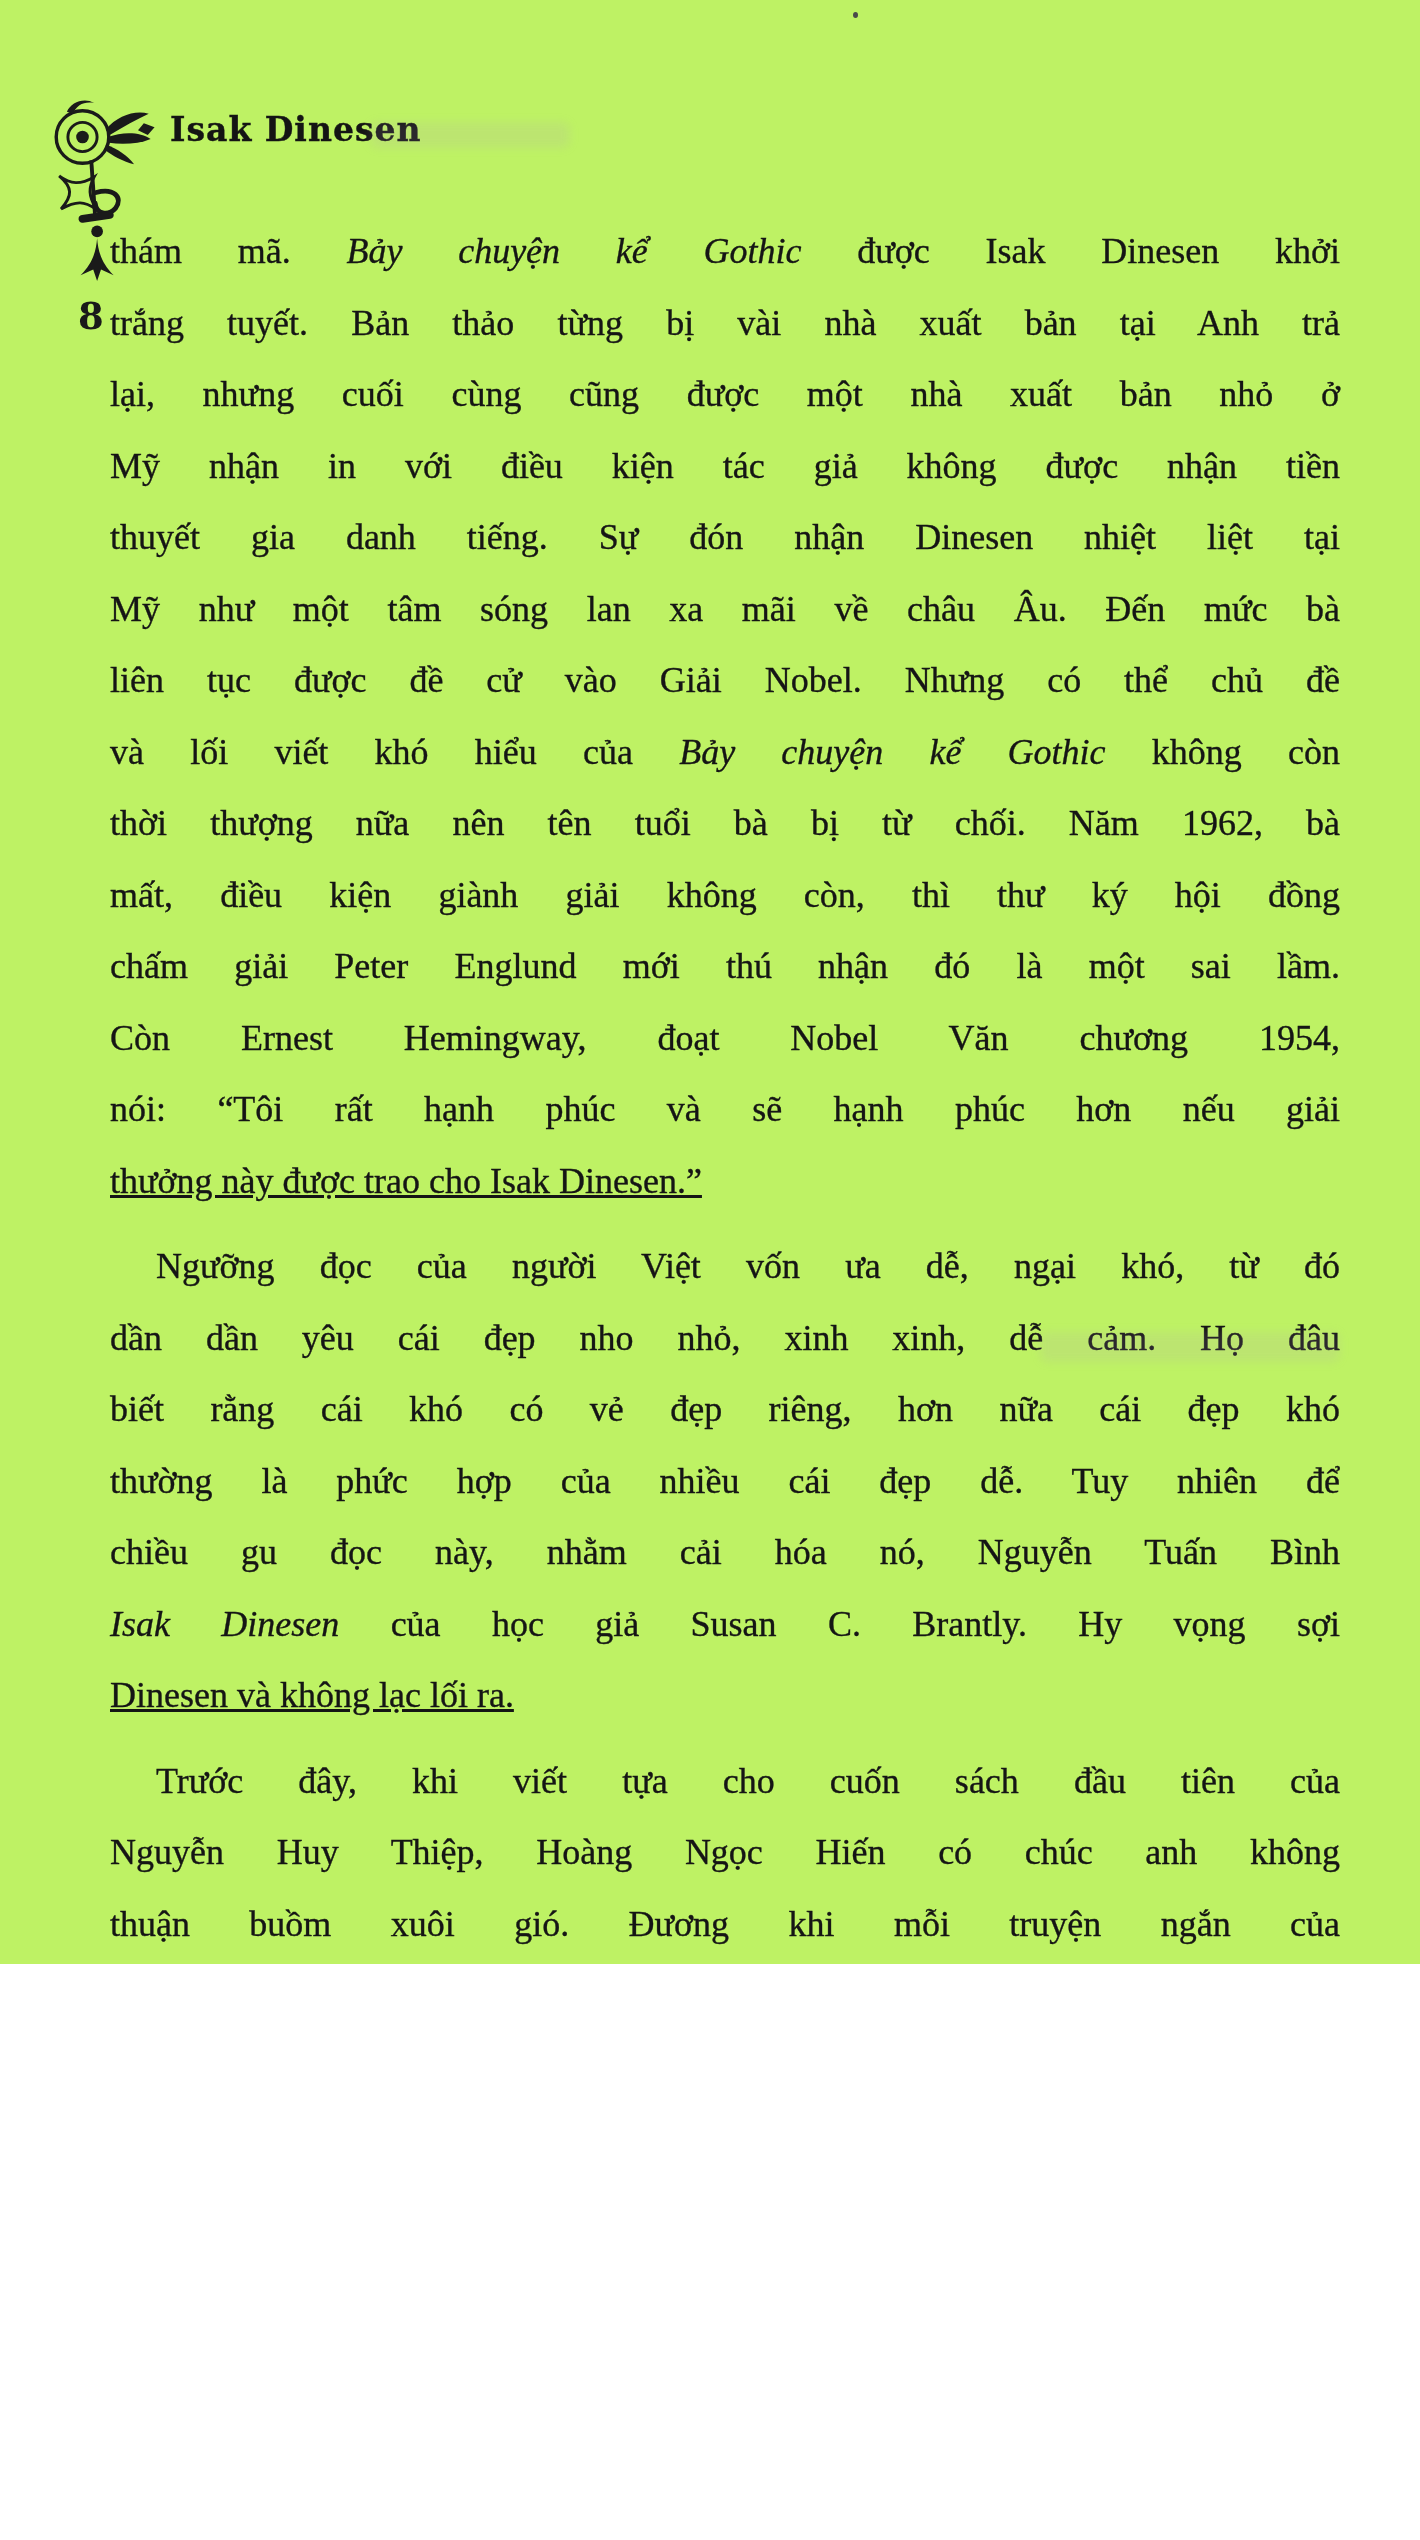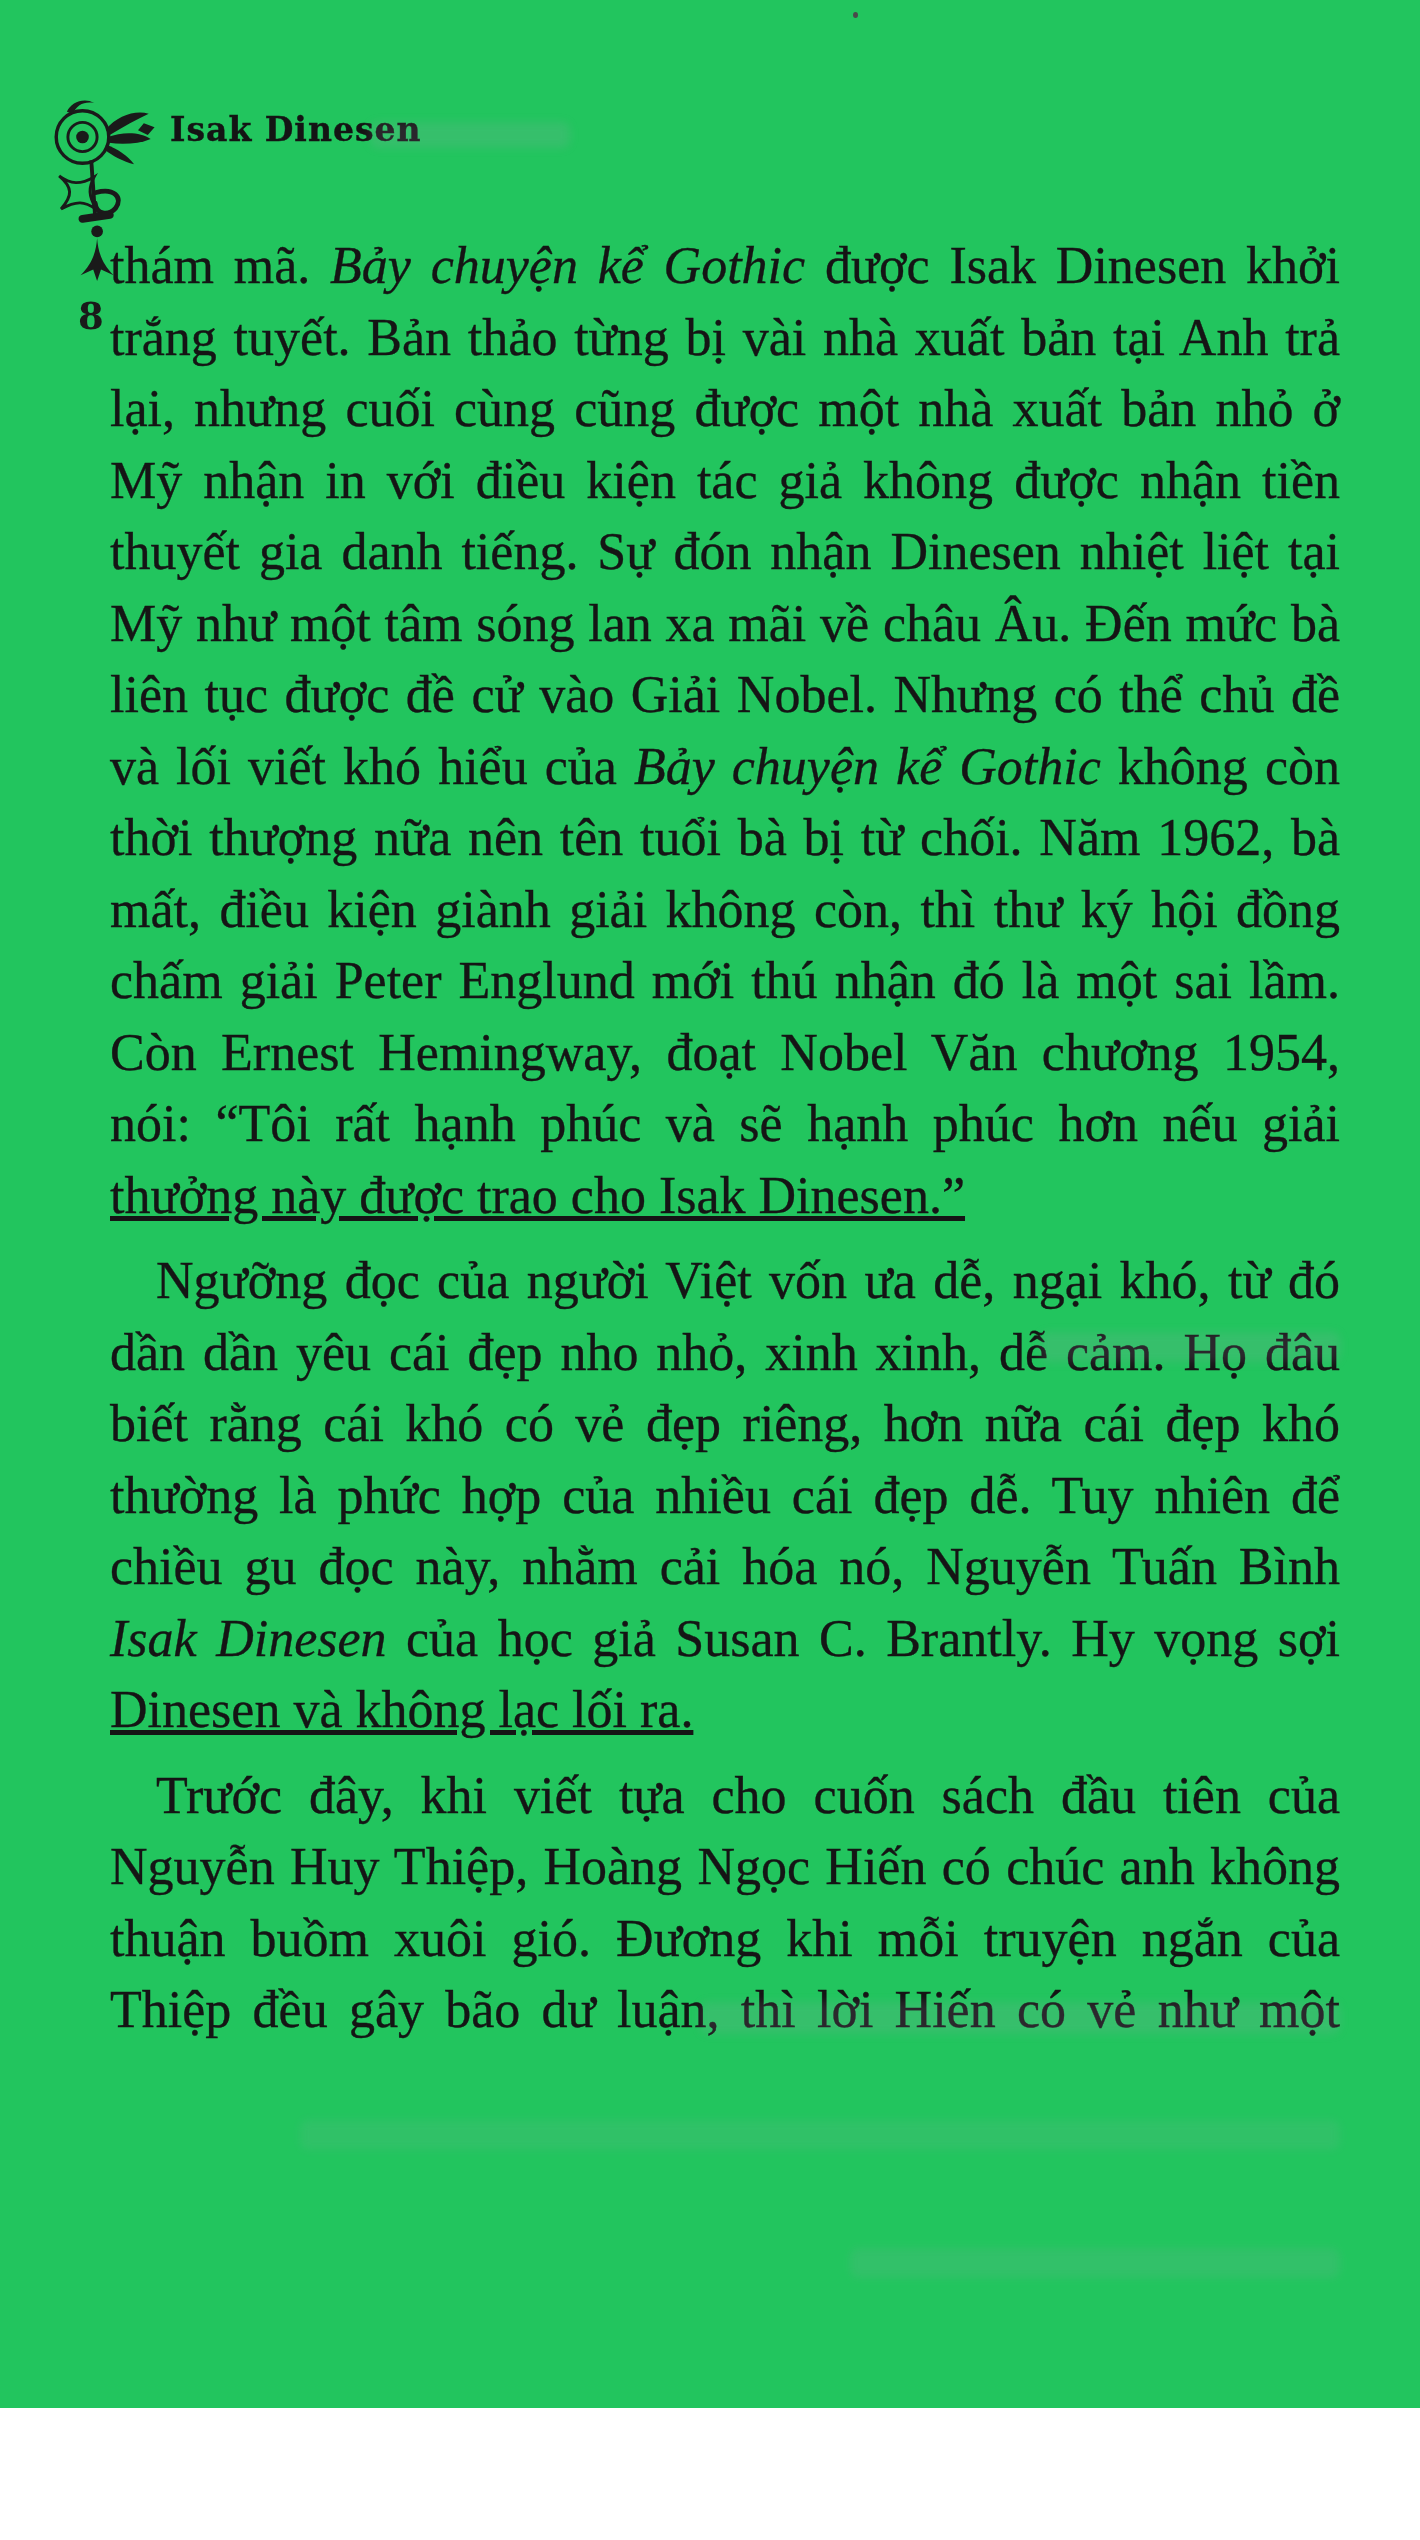--- a/index.html
+++ b/index.html
@@ -1,29 +1,29 @@
 <!DOCTYPE html>
 <html><head>
 <meta charset="utf-8">
 <style>
   html,body{margin:0;padding:0;}
   body{width:1420px;height:2540px;background:#ffffff;font-family:"Liberation Serif",serif;}
-  .page{position:absolute;left:0;top:0;width:1420px;height:2408px;background:#22c55e;overflow:hidden;}
+  .page{position:absolute;left:0;top:0;width:1420px;height:1964px;background:#bef264;overflow:hidden;}
 
   
   .ornament{position:absolute;left:45px;top:100px;width:112px;height:185px;}
   .author{position:absolute;left:170px;top:110px;font-family:"DejaVu Serif",serif;
           font-weight:bold;font-size:33px;letter-spacing:1px;color:#141414;
           -webkit-text-stroke:0.4px #141414;}
   .pagenum{position:absolute;left:78px;top:294px;font-family:"DejaVu Serif",serif;
            font-weight:bold;font-size:37px;color:#1a1a1a;}
 
   
-  .body-text{position:absolute;left:110px;top:230px;width:1230px;color:#151515;
-             font-size:52px;line-height:71.5px;-webkit-text-stroke:0.35px #151515;}
+  .body-text{position:absolute;left:110px;top:216px;width:1230px;color:#151515;
+             font-size:36px;line-height:71.5px;-webkit-text-stroke:0.35px #151515;}
   .para + .para{margin-top:14px;}
   .line{text-align:justify;text-align-last:justify;white-space:normal;}
   .line.pend{text-align-last:left;text-decoration:underline;}
   .para.indent .line:first-child{text-indent:46px;}
   .line em{font-style:italic;}
 
   
   .ghost{position:absolute;background:rgba(174,156,188,0.14);filter:blur(4px);border-radius:8px;}
   .ghost.grey{background:rgba(150,150,158,0.12);}
   .speck{position:absolute;background:#4a4a4a;border-radius:50%;}

